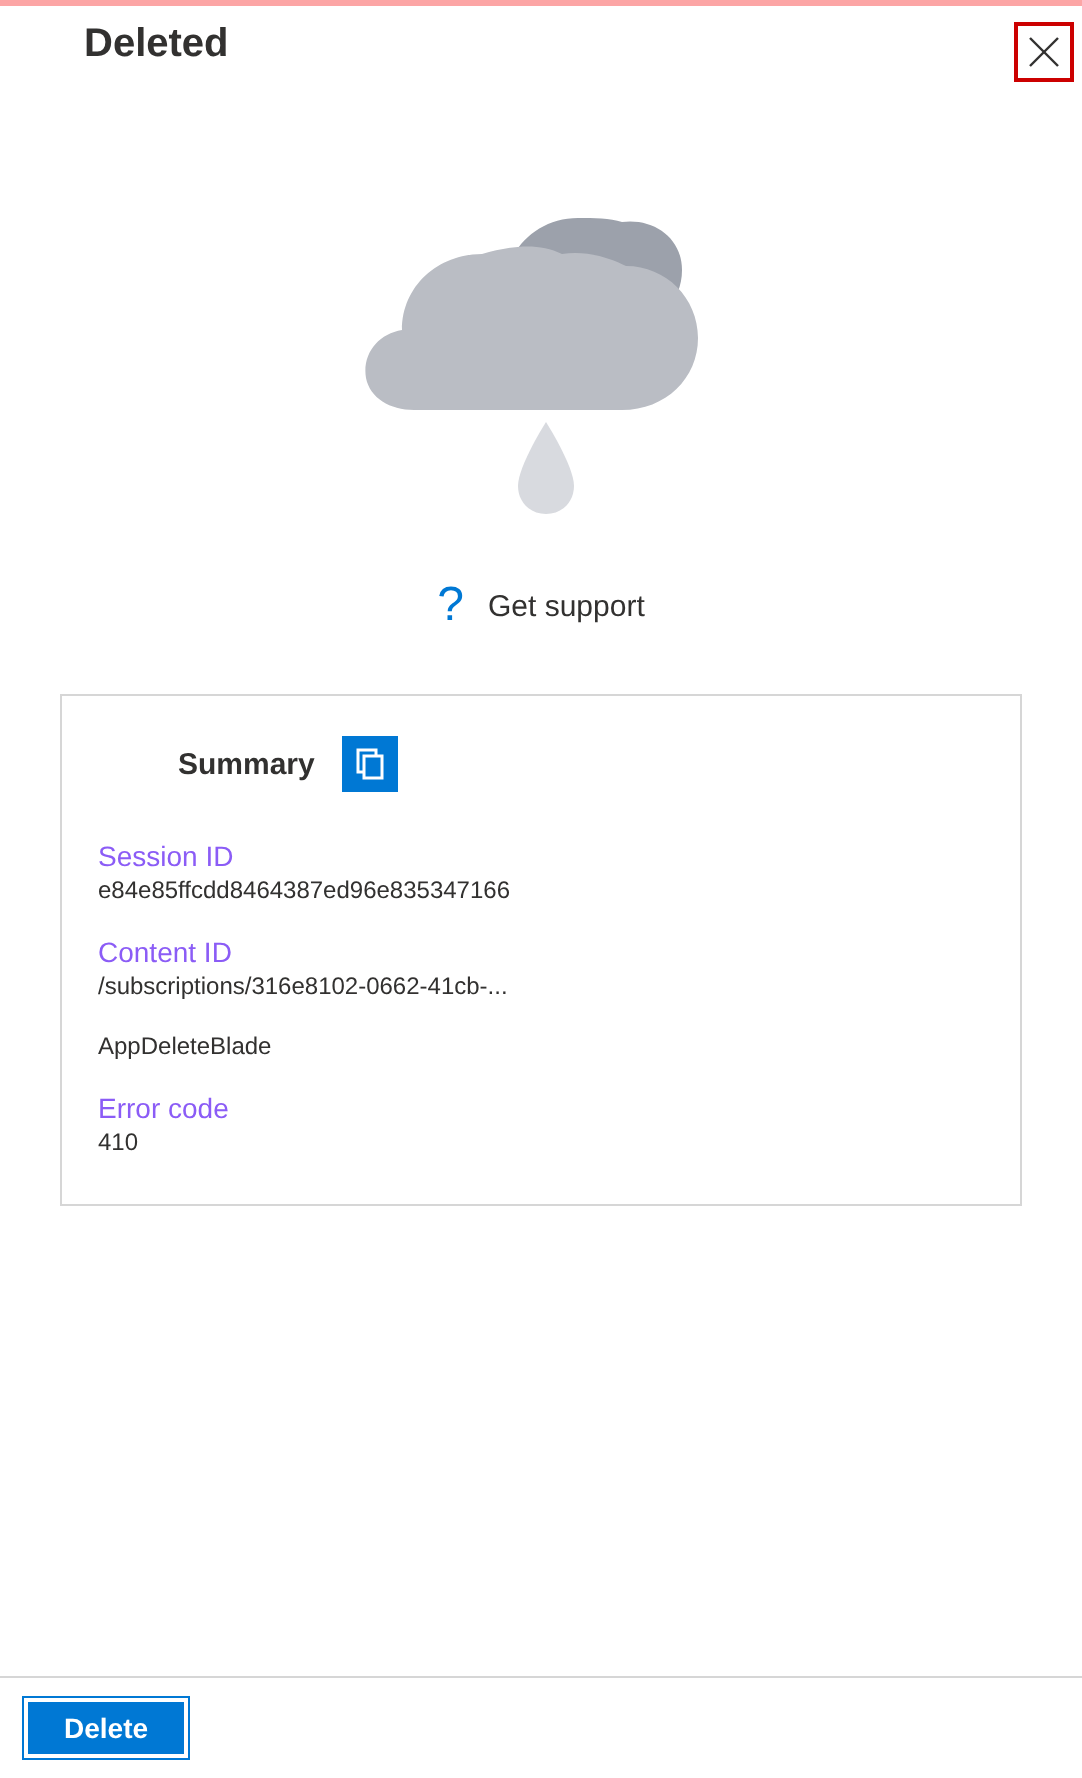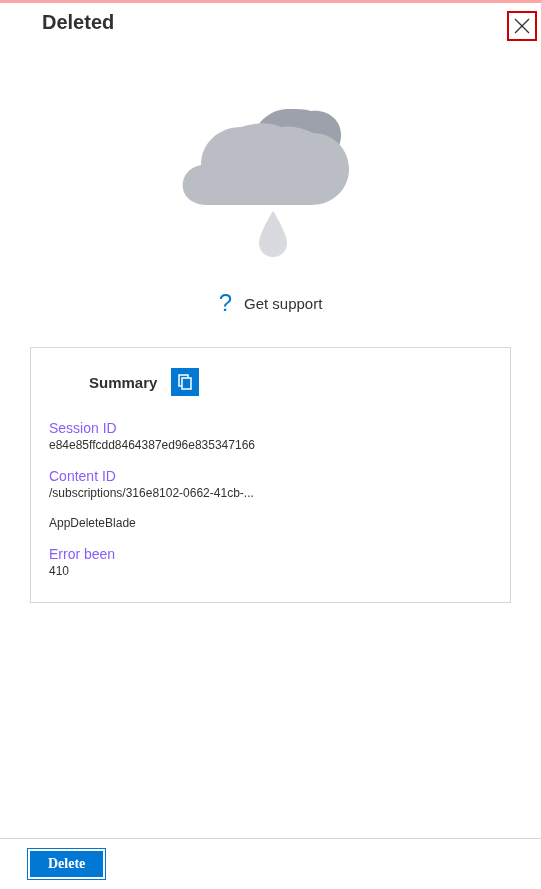--- a/index.html
+++ b/index.html
@@ -122,22 +122,21 @@
       color: #8b5cf6;
       margin-bottom: 2px;
     }
     .field-value {
       font-size: 12px;
       color: #323130;
       word-break: break-all;
     }
     .footer {
       border-top: 1px solid #d6d6d6;
-      padding: 12px 30px;
-      font-family: Liberation Serif, serif;
+      padding: 12px 14px;
     }
     .delete-button {
       background: #0078d4;
       color: #ffffff;
       border: none;
       outline: 1px solid #0078d4;
       outline-offset: 2px;
       font-size: 14px;
       font-weight: 600;
       padding: 5px 18px;
@@ -210,21 +209,21 @@
         <div class="field-value">e84e85ffcdd8464387ed96e835347166</div>
       </div>
       <div class="field">
         <div class="field-label">Content ID</div>
         <div class="field-value">/subscriptions/316e8102-0662-41cb-...</div>
       </div>
       <div class="field">
         <div class="field-value">AppDeleteBlade</div>
       </div>
       <div class="field">
-        <div class="field-label">Error been</div>
+        <div class="field-label">Error code</div>
         <div class="field-value">410</div>
       </div>
     </div>
   </div>
 
   <div class="footer">
     <button class="delete-button">Delete</button>
   </div>
 </div>
 

